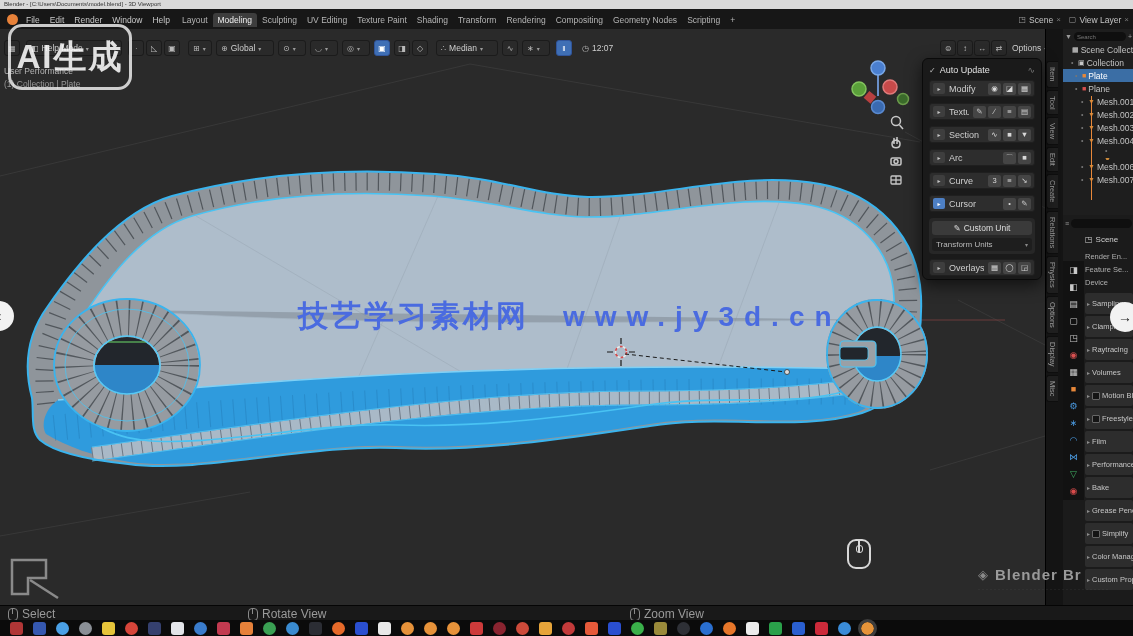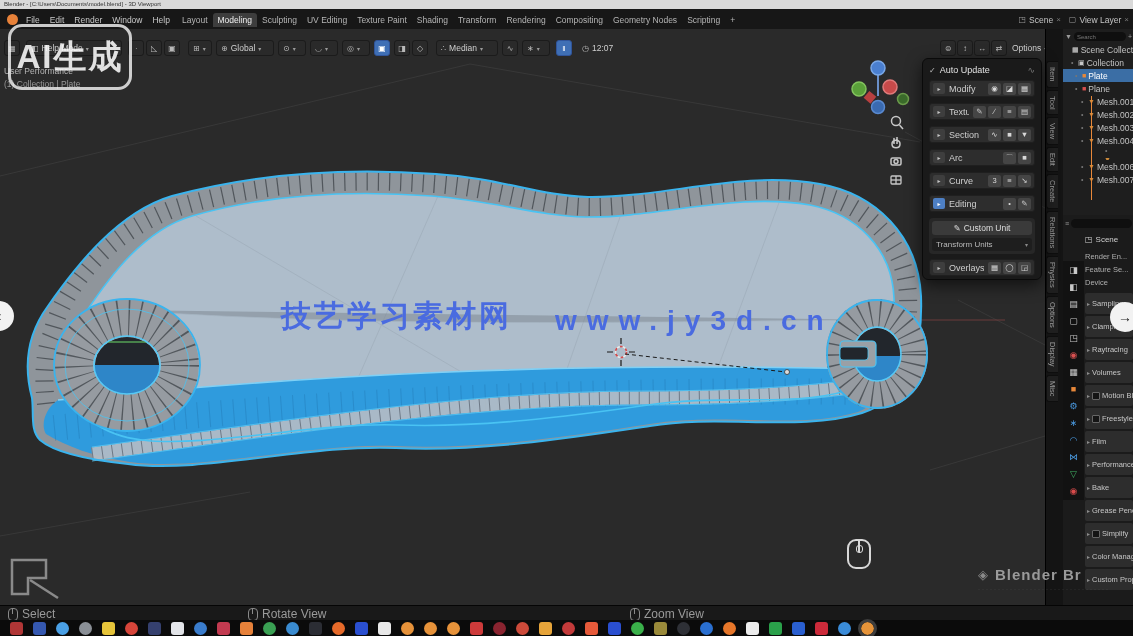--- a/index.html
+++ b/index.html
@@ -90,21 +90,21 @@
   .parr{color:#8a8a8a;font-size:6px;flex:none;}
   .pcb{display:none;width:6px;height:6px;border:1px solid #666;border-radius:1px;background:#151515;flex:none;}
   .pcb.show{display:block;}
 
   
   .ai-badge{left:8px;top:24px;width:118px;height:60px;border:3px solid rgba(243,243,243,.82);border-radius:14px;
             display:flex;align-items:center;justify-content:center;font-size:33px;font-weight:bold;
             color:rgba(250,250,250,.88);letter-spacing:2px;z-index:20;}
   .vp-info1{left:4px;top:66px;font-size:8.5px;color:#b5b5b5;z-index:2;}
   .vp-info2{left:4px;top:79px;font-size:8.5px;color:#9a9a9a;z-index:2;}
-  .watermark{left:281px;top:296px;display:flex;align-items:flex-end;gap:43px;color:#4a6be0;font-weight:bold;z-index:15;}
+  .watermark{left:298px;top:296px;display:flex;align-items:center;gap:34px;color:#4a6be0;font-weight:bold;z-index:15;}
   .wm-cn{font-size:30px;letter-spacing:3px;}
   .wm-en{font-size:28px;letter-spacing:10px;}
   .brand{left:978px;top:566px;width:152px;color:#9a9a9a;z-index:30;}
   .brand-row{display:flex;align-items:center;gap:6px;font-size:15px;font-weight:bold;letter-spacing:1px;white-space:nowrap;}
   .brand-dia{font-size:13px;color:#8a8a8a;}
   .brand-tag{font-size:6px;color:#5f5f5f;letter-spacing:2px;margin-top:3px;white-space:nowrap;overflow:hidden;}
   .nav-arrow{width:30px;height:30px;border-radius:50%;background:#f2f2f2;display:flex;align-items:center;
              justify-content:center;color:#222;font-size:14px;font-weight:bold;z-index:40;}
   .arrow-left{left:-16px;top:301px;}
   .arrow-right{left:1110px;top:302px;}
@@ -391,21 +391,21 @@
           <span class="tlabel">Curve</span>
           <span class="ticons">
 
           <span class="tic">3</span>
             <span class="tic">≡</span>
             <span class="tic">↘</span>
           </span>
         </div>
         <div class="trow">
           <span class="ttog on">▸</span>
-          <span class="tlabel">Editing</span>
+          <span class="tlabel">Cursor</span>
           <span class="ticons">
 
           <span class="tic">•</span>
             <span class="tic">✎</span>
           </span>
         </div>
       </div>
     <div class="tp-box">
       <div class="tp-custom">
         <span>✎</span>

